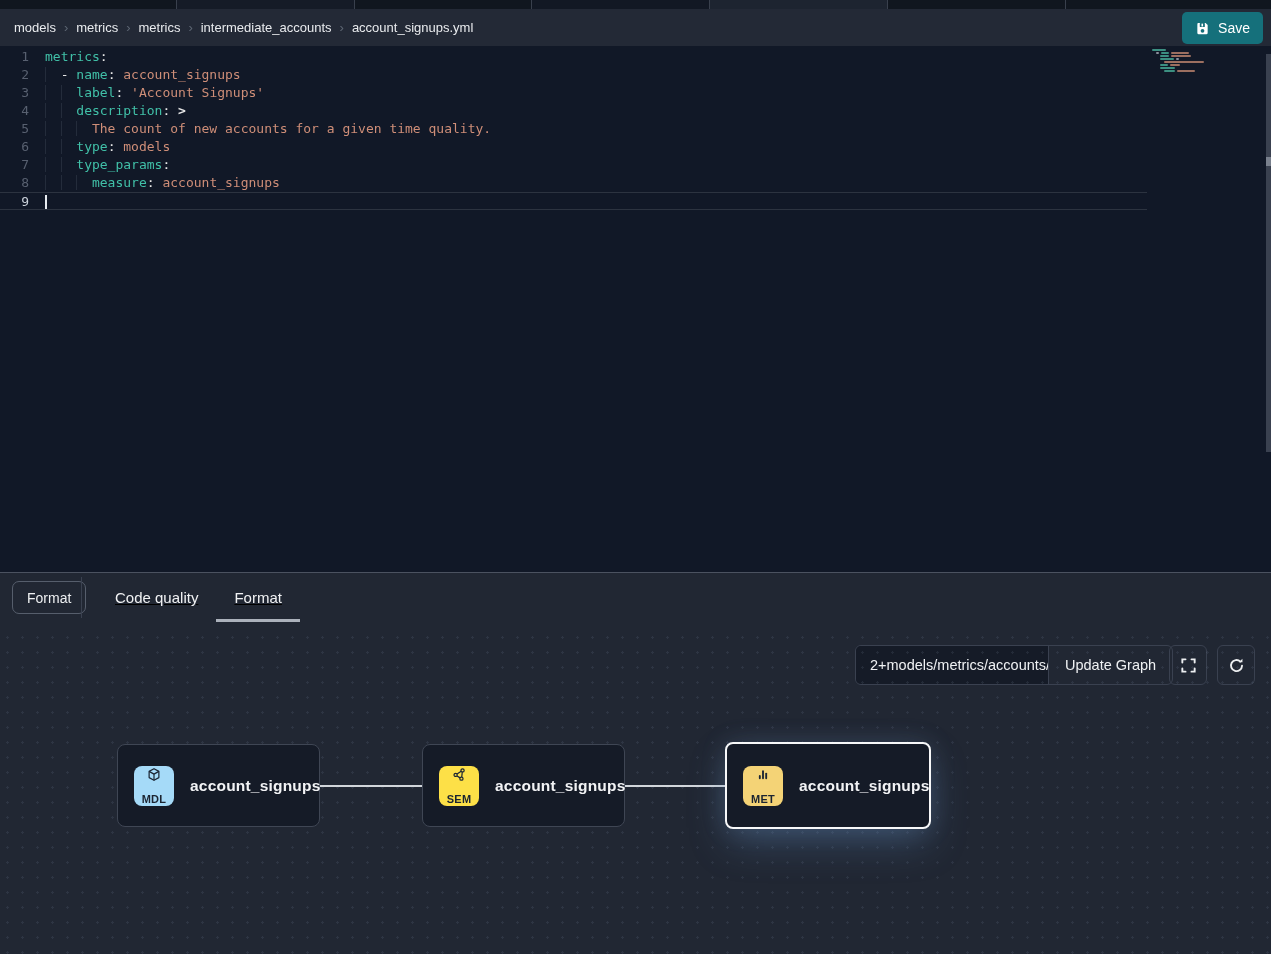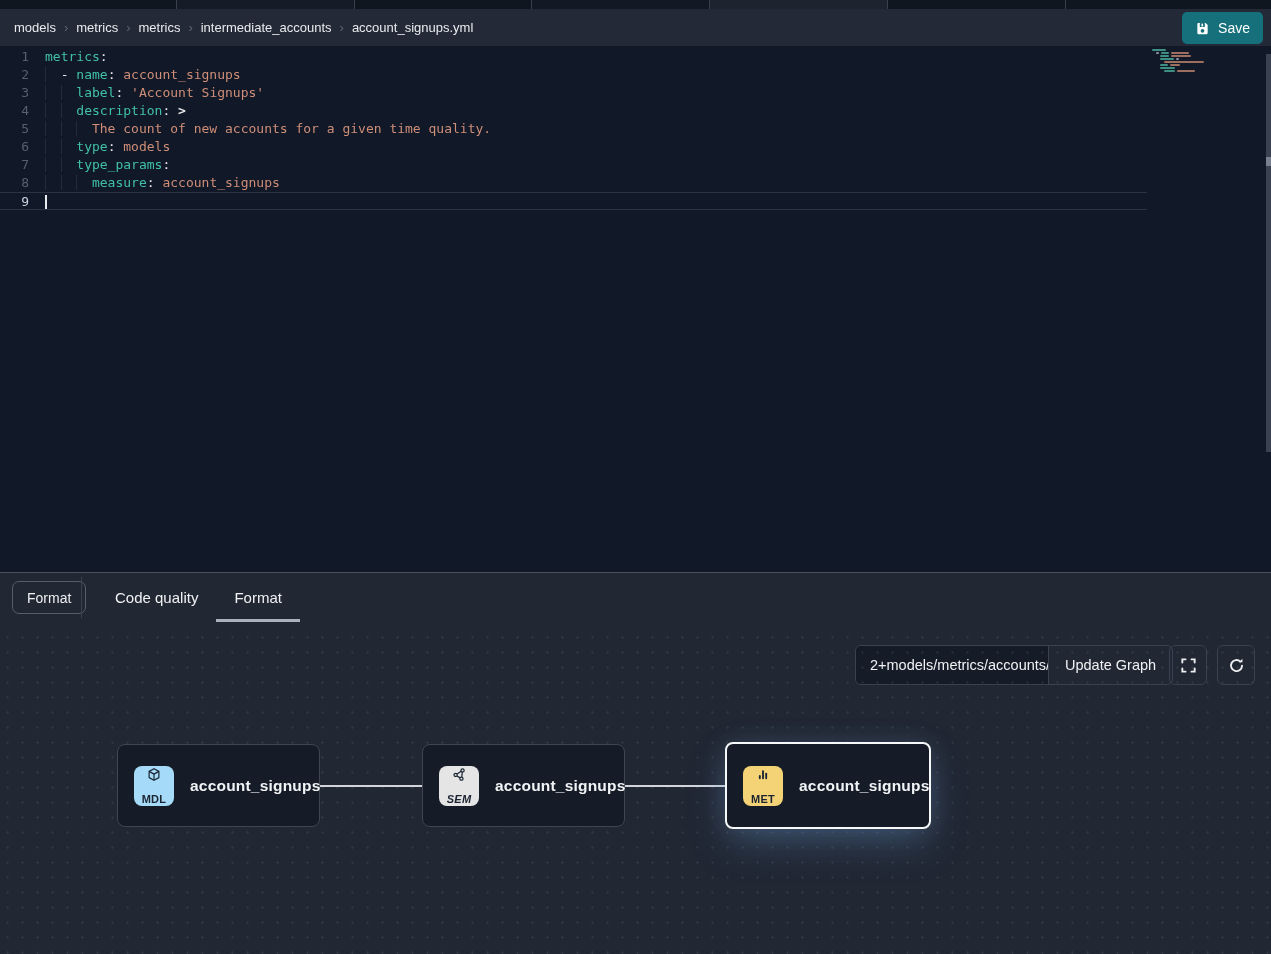--- a/index.html
+++ b/index.html
@@ -55,21 +55,21 @@
   .vstrip{position:absolute;left:1266px;top:8px;width:5px;height:398px;background:#3a4150;}
   .vthumb{position:absolute;left:0;top:103px;width:5px;height:9px;background:#79808d;}
 
   
   .bottom{position:absolute;left:0;top:572px;width:1271px;height:382px;background:#212733;
     border-top:1px solid #4b5260;box-sizing:border-box;}
   .formatbtn{position:absolute;left:12px;top:8px;height:33px;padding:0 14px;background:transparent;
     border:1px solid #565e6c;border-radius:7px;color:#eef0f2;font-size:14px;cursor:pointer;
     font-family:"Liberation Sans",sans-serif;}
   .vdiv{position:absolute;left:81px;top:4px;width:1px;height:41px;background:#3a4150;}
-  .tabs{position:absolute;left:97px;top:0;height:48px;display:flex;}
+  .tabs{position:absolute;left:97px;top:0;height:48px;display:flex;text-decoration:underline;}
   .tab{position:relative;height:48px;display:flex;align-items:center;padding:0 18px;
     color:#f1f2f4;font-size:15px;cursor:pointer;}
   .tab .tabline{display:none;}
   .tab.active .tabline{display:block;position:absolute;left:0;right:0;bottom:-1px;height:3px;background:#abb1bb;}
 
   
   .controls{position:absolute;left:855px;top:72px;height:40px;display:flex;}
   .selgroup{display:flex;height:40px;border:1px solid #3a4150;border-radius:6px;overflow:hidden;box-sizing:border-box;}
   .selinput{width:192px;height:38px;background:#151b27;border:none;color:#f0f2f4;font-size:14.5px;
     padding:0 0 0 14px;box-sizing:border-box;font-family:"Liberation Sans",sans-serif;outline:none;}
@@ -88,21 +88,21 @@
   .edge.e2{left:625px;width:100px;}
   .node{position:absolute;width:203px;height:83px;background:#151b27;border:1px solid #3f4654;
     border-radius:8px;display:flex;align-items:center;padding-left:16px;box-sizing:border-box;cursor:pointer;}
   .node.n1{left:117px;top:114px;}
   .node.n2{left:422px;top:114px;}
   .node.sel{left:725px;top:112px;width:206px;height:87px;border:2px solid #f7f8f9;
     box-shadow:0 16px 38px -4px rgba(98,142,196,0.35),0 0 26px rgba(130,160,205,0.16);}
   .badge{width:40px;height:40px;border-radius:8px;flex:none;display:flex;flex-direction:column;
     align-items:center;justify-content:center;gap:7px;}
   .badge .btxt{font-size:11px;font-weight:bold;color:#1b2431;line-height:12px;letter-spacing:.3px;}
-  .badge.bl{background:#a5daf8;} .badge.pk{background:#e5e5e5;font-style:italic;} .badge.yl{background:#f4d376;}
+  .badge.bl{background:#a5daf8;} .badge.pk{background:#fde047;} .badge.yl{background:#f4d376;}
   .nlabel{margin-left:16px;color:#f2f3f5;font-size:15.5px;font-weight:600;letter-spacing:.2px;}
   .bico{display:block;}
 </style>
 </head>
 <body>
 
 <div class="app">
 
   <div class="topstrip">
     <div class="seg s1"></div>

